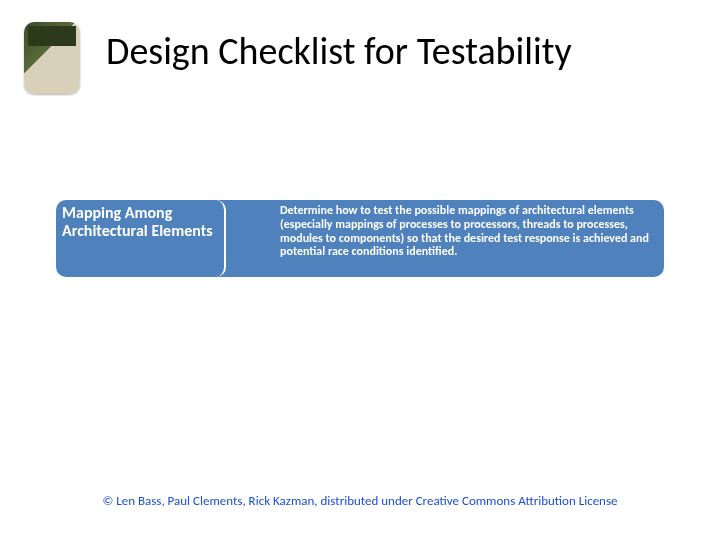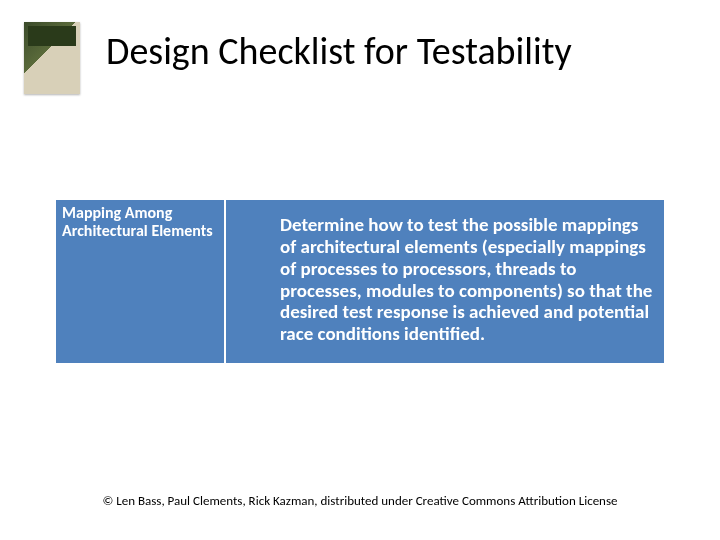--- a/index.html
+++ b/index.html
@@ -1,15 +1,15 @@
 <!DOCTYPE html>
 <html><head>
 <meta charset="utf-8">
 <style>
-  * { margin: 0; padding: 0; box-sizing: border-box; }
+  * { margin: 0; padding: 0; box-sizing: border-box; border-radius: 10px; }
   html, body { width: 720px; height: 540px; background: #fff; font-family: Calibri, Arial, sans-serif; }
   .slide { width: 720px; height: 540px; position: relative; }
   .book-thumb {
     position: absolute;
     top: 22px; left: 24px;
     width: 56px; height: 72px;
     background: linear-gradient(135deg, #3a4a2a 0%, #5a6a3a 40%, #d8d0b8 40%, #d8d0b8 100%);
     box-shadow: 0 1px 2px rgba(0,0,0,0.3);
   }
   .book-thumb::before {
@@ -38,32 +38,32 @@
   .col-left {
     width: 170px;
     padding: 4px 6px 4px 6px;
     border-right: 2px solid #fff;
     font-weight: 700;
     font-size: 16px;
     line-height: 1.15;
   }
   .col-right {
     flex: 1;
-    padding: 14px 10px 16px 6px;
+    padding: 4px 10px 16px 6px;
     font-weight: 700;
-    font-size: 19px;
+    font-size: 12px;
     line-height: 1.15;
   }
   .col-right p { margin-bottom: 2px; }
   .footer {
     position: absolute;
     left: 0; right: 0; bottom: 32px;
     text-align: center;
     font-size: 13px;
-    color: #000000;
+    color: #1d4ed8;
   }
 </style>
 </head>
 <body>
 
 <div class="slide">
   <div class="book-thumb"></div>
   <h1 class="title">Design Checklist for Testability</h1>
 
   <div class="table-wrap">

